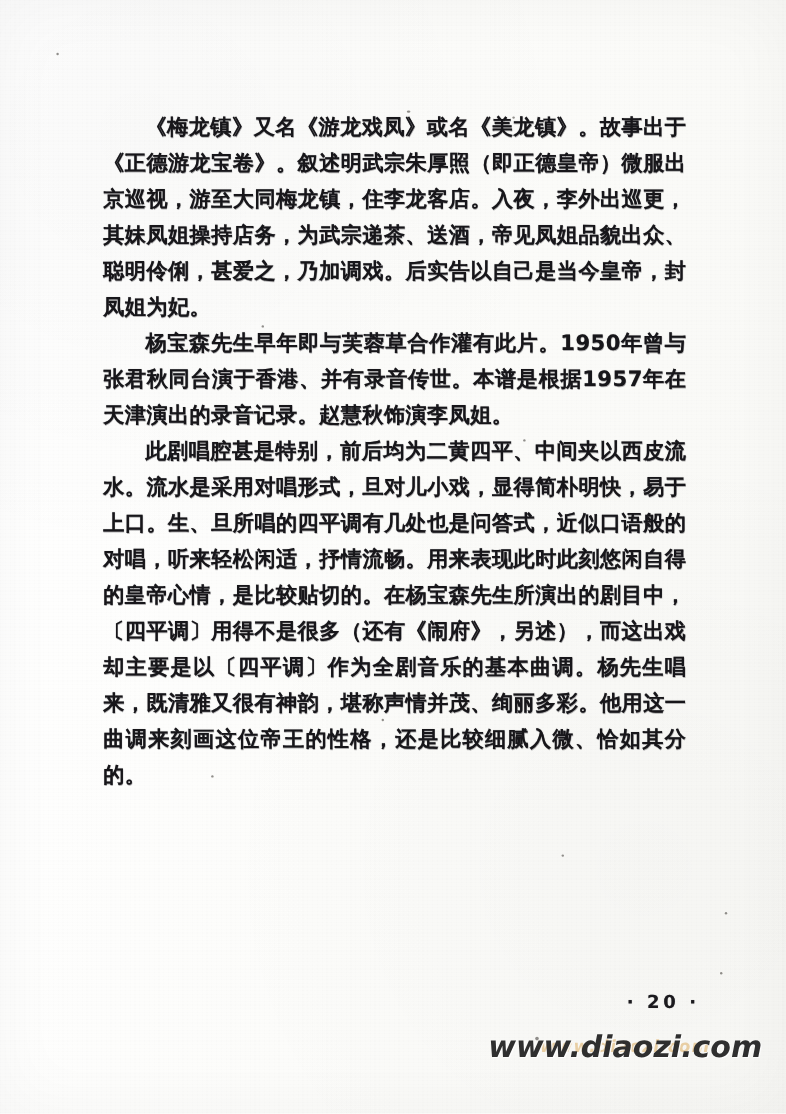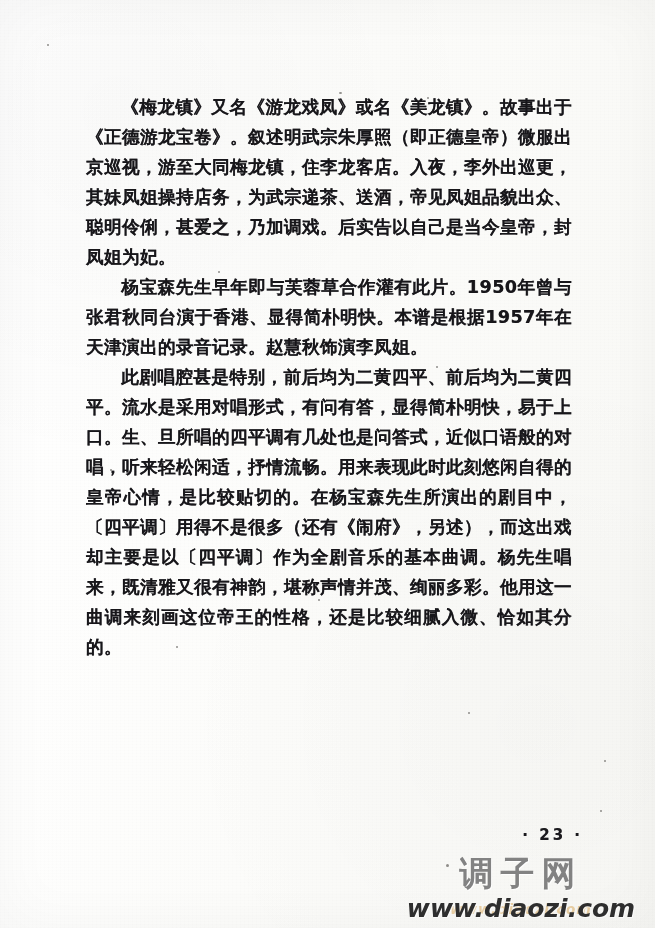--- a/index.html
+++ b/index.html
@@ -155,28 +155,27 @@
   <div class="speck" style="left:560px; top:520px; width:3px; height:3px;"></div>
   <div class="speck" style="left:318px; top:599px; width:2px; height:2px;"></div>
   <div class="speck" style="left:176px; top:646px; width:2px; height:2px;"></div>
   <div class="speck" style="left:468px; top:712px; width:2px; height:2px;"></div>
   <div class="speck" style="left:604px; top:760px; width:2px; height:2px;"></div>
   <div class="speck" style="left:600px; top:810px; width:2px; height:2px;"></div>
   <div class="speck" style="left:446px; top:864px; width:3px; height:3px;"></div>
 
   <div id="textblock">
     <p class="para">《梅龙镇》又名《游龙戏凤》或名《美龙镇》。故事出于《正德游龙宝卷》。叙述明武宗朱厚照（即正德皇帝）微服出京巡视，游至大同梅龙镇，住李龙客店。入夜，李外出巡更，其妹凤姐操持店务，为武宗递茶、送酒，帝见凤姐品貌出众、聪明伶俐，甚爱之，乃加调戏。后实告以自己是当今皇帝，封凤姐为妃。</p>
-    <p class="para">杨宝森先生早年即与芙蓉草合作灌有此片。1950年曾与张君秋同台演于香港、显得简朴明快。本谱是根据1957年在天津演出的录音记录。赵慧秋饰演李凤姐。</p>
-    <p class="para">此剧唱腔甚是特别，前后均为二黄四平、前后均为二黄四平。流水是采用对唱形式，有问有答，显得简朴明快，易于上口。生、旦所唱的四平调有几处也是问答式，近似口语般的对唱，听来轻松闲适，抒情流畅。用来表现此时此刻悠闲自得的皇帝心情，是比较贴切的。在杨宝森先生所演出的剧目中，〔四平调〕用得不是很多（还有《闹府》，另述），而这出戏却主要是以〔四平调〕作为全剧音乐的基本曲调。杨先生唱来，既清雅又很有神韵，堪称声情并茂、绚丽多彩。他用这一曲调来刻画这位帝王的性格，还是比较细腻入微、恰如其分的。</p>
+    <p class="para">杨宝森先生早年即与芙蓉草合作灌有此片。1950年曾与张君秋同台演于香港、并有录音传世。本谱是根据1957年在天津演出的录音记录。赵慧秋饰演李凤姐。</p>
+    <p class="para">此剧唱腔甚是特别，前后均为二黄四平、中间夹以西皮流水。流水是采用对唱形式，旦对儿小戏，显得简朴明快，易于上口。生、旦所唱的四平调有几处也是问答式，近似口语般的对唱，听来轻松闲适，抒情流畅。用来表现此时此刻悠闲自得的皇帝心情，是比较贴切的。在杨宝森先生所演出的剧目中，〔四平调〕用得不是很多（还有《闹府》，另述），而这出戏却主要是以〔四平调〕作为全剧音乐的基本曲调。杨先生唱来，既清雅又很有神韵，堪称声情并茂、绚丽多彩。他用这一曲调来刻画这位帝王的性格，还是比较细腻入微、恰如其分的。</p>
   </div>
 
-  <div id="pagenum">· 23 ·</div>
+  <div id="pagenum">· 20 ·</div>
 
   <div id="watermark">
-    <div id="wm-cn">调子网</div>
     <div id="wm-url-wrap">
       <div id="wm-url-ghost">www.diaozi.com</div>
       <div id="wm-url">www.diaozi.com</div>
     </div>
   </div>
 
   <div id="vignette"></div>
 </div>
 
 </body></html>

